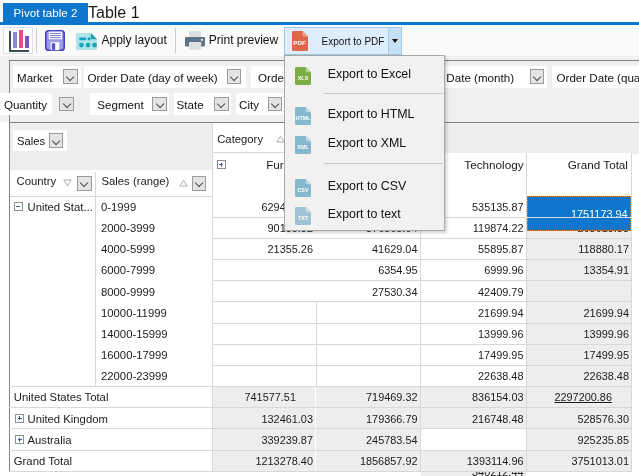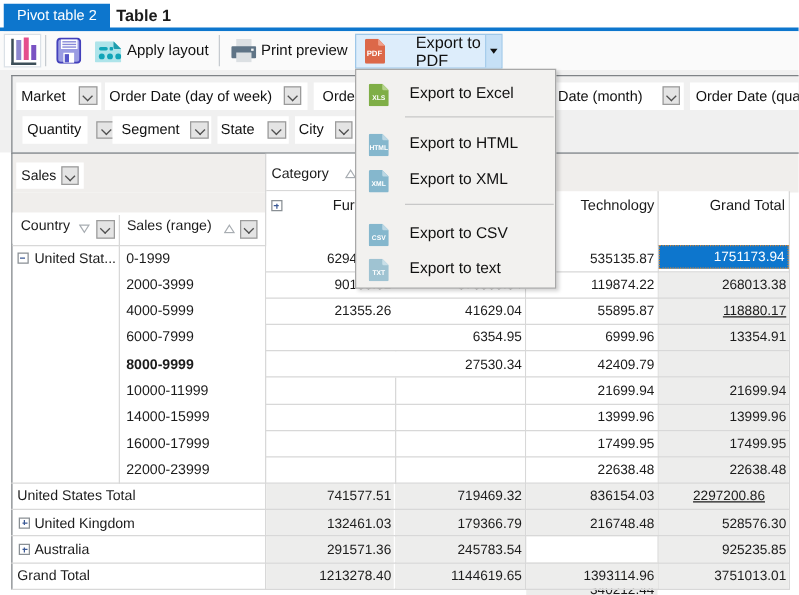--- a/index.html
+++ b/index.html
@@ -2,22 +2,22 @@
 <html><head><meta charset="utf-8"><style>
 *{margin:0;padding:0;box-sizing:border-box;}
 html,body{width:639px;height:476px;overflow:hidden;background:#fff;}
 body{font-family:"Liberation Sans",sans-serif;-webkit-font-smoothing:antialiased;}
 #app{position:relative;width:639px;height:476px;font-size:12px;color:#1b1b1b;}
 
 #tabbar{position:absolute;left:0;top:0;width:639px;height:25px;background:#fff;}
 #bluestrip{position:absolute;left:0;top:21.7px;width:639px;height:3.3px;background:#0d76cd;}
 #tabact{position:absolute;left:3px;top:3px;width:85px;height:22px;background:#0d76cd;color:#fff;
   font-size:11.6px;text-align:center;line-height:20px;}
-#tab2{position:absolute;left:88px;top:3px;width:54px;height:19px;color:#1b1b1b;font-size:13px;
-  text-align:center;line-height:19px;font-weight:bold;}
+#tab2{position:absolute;left:88px;top:3px;width:54px;height:19px;color:#1b1b1b;font-size:16px;
+  text-align:left;line-height:19px;}
 
 #toolbar{position:absolute;left:0;top:25px;width:639px;height:31px;background:#fafafa;}
 #chartbtn{position:absolute;left:3px;top:2px;width:30px;height:26.5px;background:#fff;border:1px solid #dbe1e7;}
 .tsep{position:absolute;top:3px;width:1px;height:25px;background:#c6cbd0;}
 .tlabel{position:absolute;top:0;height:31px;line-height:31px;font-size:12px;color:#111;}
 #exportbtn{position:absolute;left:283.6px;top:1.5px;width:118.5px;height:28.5px;background:#ddedfb;border:1px solid #9ec7e8;}
 #exparrow{position:absolute;right:0;top:0;width:13px;height:26.5px;background:#c6e0f6;border-left:1px solid #a7cdec;}
 #exparrow:after{content:"";position:absolute;left:3px;top:11px;border:3.5px solid transparent;border-top:4.5px solid #111;}
 
 .cbar{position:absolute;bottom:0;}
@@ -100,21 +100,21 @@
     <rect x="15.9" y="7.9" width="2" height="1.8" fill="#f2f5f6"></rect>
     <rect x="4" y="11" width="12.2" height="7.8" fill="#dce0e3"></rect>
   </svg>
   <div class="tlabel" style="left:208.8px;">Print preview</div>
   <div id="exportbtn">
     <svg style="position:absolute;left:7px;top:3.5px;" width="16" height="20" viewBox="0 0 16 20">
       <path d="M1.2 0 H10.5 L16 5.5 V18.8 A1.2 1.2 0 0 1 14.8 20 H1.2 A1.2 1.2 0 0 1 0 18.8 V1.2 A1.2 1.2 0 0 1 1.2 0 Z" fill="#dc6849"></path>
       <path d="M10.5 0 L16 5.5 H11.7 A1.2 1.2 0 0 1 10.5 4.3 Z" fill="#f0a08b"></path>
       <text x="7.5" y="13.5" font-family="Liberation Sans,sans-serif" font-size="6.2" font-weight="bold" fill="#fff" text-anchor="middle">PDF</text>
     </svg>
-    <span style="position:absolute;left:48px;top:50%;transform:translateY(-50%);font-size:13px;color:#111;">Export to PDF</span>
+    <span style="position:absolute;left:37px;top:50%;transform:translateY(-50%);font-size:10px;color:#111;">Export to PDF</span>
     <div id="exparrow"></div>
   </div>
 </div>
 
 <div id="graybg"></div>
 <div style="position:absolute;left:0;top:122.5px;width:8.6px;height:353.5px;background:#f0f0f0;"></div>
 <div id="panel"></div>
 <div class="fitem" style="left:12.6px;top:66.1px;width:68.7px;">
       <span class="ft" style="left:4.4px;">Market</span>
       <div class="combo" style="left:50.6px;top:3.4px;"></div>
@@ -126,21 +126,21 @@
 <div class="fitem" style="left:251.0px;top:66.1px;width:36.0px;">
       <span class="ft" style="left:7.1px;">Order Date (month)</span>
     </div>
 <div class="fitem" style="left:409.0px;top:66.1px;width:137.7px;">
       <span class="ft">Order Date (month)</span>
       <div class="combo" style="left:120.8px;top:3.4px;"></div>
     </div>
 <div class="fitem" style="left:551.5px;top:66.1px;width:87.5px;">
       <span class="ft" style="left:5.0px;">Order Date (quart</span>
     </div>
-<div class="fitem" style="left:18px;top:93.3px;width:52px;">
+<div class="fitem" style="left:0;top:93.3px;width:52px;">
       <span class="ft" style="left:3.9px;">Quantity</span>
       <div class="combo" style="left:59.4px;top:3.4px;"></div>
     </div>
 <div class="fitem" style="left:90.3px;top:93.3px;width:78.3px;">
       <span class="ft" style="left:7.0px;">Segment</span>
       <div class="combo" style="left:62.2px;top:3.4px;"></div>
     </div>
 <div class="fitem" style="left:173.9px;top:93.3px;width:57.1px;">
       <span class="ft" style="left:2.7px;">State</span>
       <div class="combo" style="left:40.4px;top:3.4px;"></div>
@@ -243,21 +243,21 @@
 <div class="cell" style="left:212.6px;top:238.7px;width:102.4px;height:21.2px;">
           <span style="position:absolute;right:2.0px;top:50%;transform:translateY(-50%);">21355.26</span>
         </div>
 <div class="cell" style="left:316.0px;top:238.7px;width:103.5px;height:21.2px;">
           <span style="position:absolute;right:2.0px;top:50%;transform:translateY(-50%);">41629.04</span>
         </div>
 <div class="cell" style="left:420.5px;top:238.7px;width:105.2px;height:21.2px;">
           <span style="position:absolute;right:2.2px;top:50%;transform:translateY(-50%);">55895.87</span>
         </div>
 <div class="cell gray" style="left:526.7px;top:238.7px;width:104.3px;height:21.2px;">
-          <span style="position:absolute;right:2.0px;top:50%;transform:translateY(-50%);text-decoration:underline;">118880.17</span>
+          <span style="position:absolute;right:2.0px;top:50%;transform:translateY(-50%);">118880.17</span>
         </div>
 <div class="cell" style="left:316.0px;top:259.9px;width:103.5px;height:21.2px;">
           <span style="position:absolute;right:2.0px;top:50%;transform:translateY(-50%);">6354.95</span>
         </div>
 <div class="cell" style="left:420.5px;top:259.9px;width:105.2px;height:21.2px;">
           <span style="position:absolute;right:2.2px;top:50%;transform:translateY(-50%);">6999.96</span>
         </div>
 <div class="cell gray" style="left:526.7px;top:259.9px;width:104.3px;height:21.2px;">
           <span style="position:absolute;right:2.0px;top:50%;transform:translateY(-50%);text-align:right;">13354.91</span>
         </div>
@@ -288,21 +288,21 @@
 <div class="cell gray" style="left:526.7px;top:344.5px;width:104.3px;height:21.2px;">
           <span style="position:absolute;right:2.0px;top:50%;transform:translateY(-50%);">17499.95</span>
         </div>
 <div class="cell" style="left:420.5px;top:365.7px;width:105.2px;height:21.2px;">
           <span style="position:absolute;right:2.2px;top:50%;transform:translateY(-50%);">22638.48</span>
         </div>
 <div class="cell gray" style="left:526.7px;top:365.7px;width:104.3px;height:21.2px;">
           <span style="position:absolute;right:2.0px;top:50%;transform:translateY(-50%);">22638.48</span>
         </div>
 <div class="cell gray" style="left:212.6px;top:386.8px;width:102.4px;height:21.2px;">
-          <span style="position:absolute;right:2.0px;top:50%;transform:translateY(-50%);text-align:center;">741577.51</span>
+          <span style="position:absolute;right:19px;top:50%;transform:translateY(-50%);text-align:center;">741577.51</span>
         </div>
 <div class="cell gray" style="left:316.0px;top:386.8px;width:103.5px;height:21.2px;">
           <span style="position:absolute;right:2.0px;top:50%;transform:translateY(-50%);">719469.32</span>
         </div>
 <div class="cell gray" style="left:420.5px;top:386.8px;width:105.2px;height:21.2px;">
           <span style="position:absolute;right:2.2px;top:50%;transform:translateY(-50%);">836154.03</span>
         </div>
 <div class="cell gray" style="left:526.7px;top:386.8px;width:104.3px;height:21.2px;">
           <span style="position:absolute;right:19px;top:50%;transform:translateY(-50%);text-decoration:underline;">2297200.86</span>
         </div>
@@ -312,51 +312,51 @@
 <div class="cell gray" style="left:316.0px;top:408.0px;width:103.5px;height:21.2px;">
           <span style="position:absolute;right:2.0px;top:50%;transform:translateY(-50%);">179366.79</span>
         </div>
 <div class="cell gray" style="left:420.5px;top:408.0px;width:105.2px;height:21.2px;">
           <span style="position:absolute;right:2.2px;top:50%;transform:translateY(-50%);">216748.48</span>
         </div>
 <div class="cell gray" style="left:526.7px;top:408.0px;width:104.3px;height:21.2px;">
           <span style="position:absolute;right:2.0px;top:50%;transform:translateY(-50%);">528576.30</span>
         </div>
 <div class="cell gray" style="left:212.6px;top:429.2px;width:102.4px;height:21.2px;">
-          <span style="position:absolute;right:2.0px;top:50%;transform:translateY(-50%);">291571.36</span>
+          <span style="position:absolute;right:2.0px;top:50%;transform:translateY(-50%);">339239.87</span>
         </div>
 <div class="cell gray" style="left:316.0px;top:429.2px;width:103.5px;height:21.2px;">
           <span style="position:absolute;right:2.0px;top:50%;transform:translateY(-50%);">245783.54</span>
         </div>
 <div class="cell gray" style="left:420.5px;top:429.2px;width:105.2px;height:21.2px;margin-top:32px;">
           <span style="position:absolute;right:2.2px;top:50%;transform:translateY(-50%);">340212.44</span>
         </div>
 <div class="cell gray" style="left:526.7px;top:429.2px;width:104.3px;height:21.2px;">
           <span style="position:absolute;right:2.0px;top:50%;transform:translateY(-50%);">925235.85</span>
         </div>
 <div class="cell gray" style="left:212.6px;top:450.3px;width:102.4px;height:21.2px;">
           <span style="position:absolute;right:2.0px;top:50%;transform:translateY(-50%);">1213278.40</span>
         </div>
 <div class="cell gray" style="left:316.0px;top:450.3px;width:103.5px;height:21.2px;">
-          <span style="position:absolute;right:2.0px;top:50%;transform:translateY(-50%);">1144619.65</span>
+          <span style="position:absolute;right:2.0px;top:50%;transform:translateY(-50%);">1856857.92</span>
         </div>
 <div class="cell gray" style="left:420.5px;top:450.3px;width:105.2px;height:21.2px;">
           <span style="position:absolute;right:2.2px;top:50%;transform:translateY(-50%);">1393114.96</span>
         </div>
 <div class="cell gray" style="left:526.7px;top:450.3px;width:104.3px;height:21.2px;">
           <span style="position:absolute;right:2.0px;top:50%;transform:translateY(-50%);">3751013.01</span>
         </div>
-<div class="cell sel" style="left:526.7px;top:196.4px;width:104.3px;height:19px;">
+<div class="cell sel" style="left:526.7px;top:196.4px;width:104.3px;height:35px;">
           <span style="position:absolute;right:2.3px;top:50%;transform:translateY(-50%);">1751173.94</span>
         </div>
 <div class="rl" style="left:101px;top:196.4px;height:21.2px;">0-1999</div>
 <div class="rl" style="left:101px;top:217.6px;height:21.2px;">2000-3999</div>
 <div class="rl" style="left:101px;top:238.7px;height:21.2px;">4000-5999</div>
 <div class="rl" style="left:101px;top:259.9px;height:21.2px;">6000-7999</div>
-<div class="rl" style="left:101px;top:281.0px;height:21.2px;font-weight:bold;">8000-9999</div>
+<div class="rl" style="left:101px;top:281.0px;height:21.2px;">8000-9999</div>
 <div class="rl" style="left:101px;top:302.2px;height:21.2px;">10000-11999</div>
 <div class="rl" style="left:101px;top:323.4px;height:21.2px;">14000-15999</div>
 <div class="rl" style="left:101px;top:344.5px;height:21.2px;">16000-17999</div>
 <div class="rl" style="left:101px;top:365.7px;height:21.2px;">22000-23999</div>
 <div class="hline" style="left:212.1px;top:216.8px;width:419.5px;"></div>
 <div class="hline" style="left:212.1px;top:237.9px;width:419.5px;"></div>
 <div class="hline" style="left:212.1px;top:259.1px;width:419.5px;"></div>
 <div class="hline" style="left:212.1px;top:280.2px;width:419.5px;"></div>
 <div class="hline" style="left:212.1px;top:301.4px;width:419.5px;"></div>
 <div class="hline" style="left:212.1px;top:322.6px;width:419.5px;"></div>

